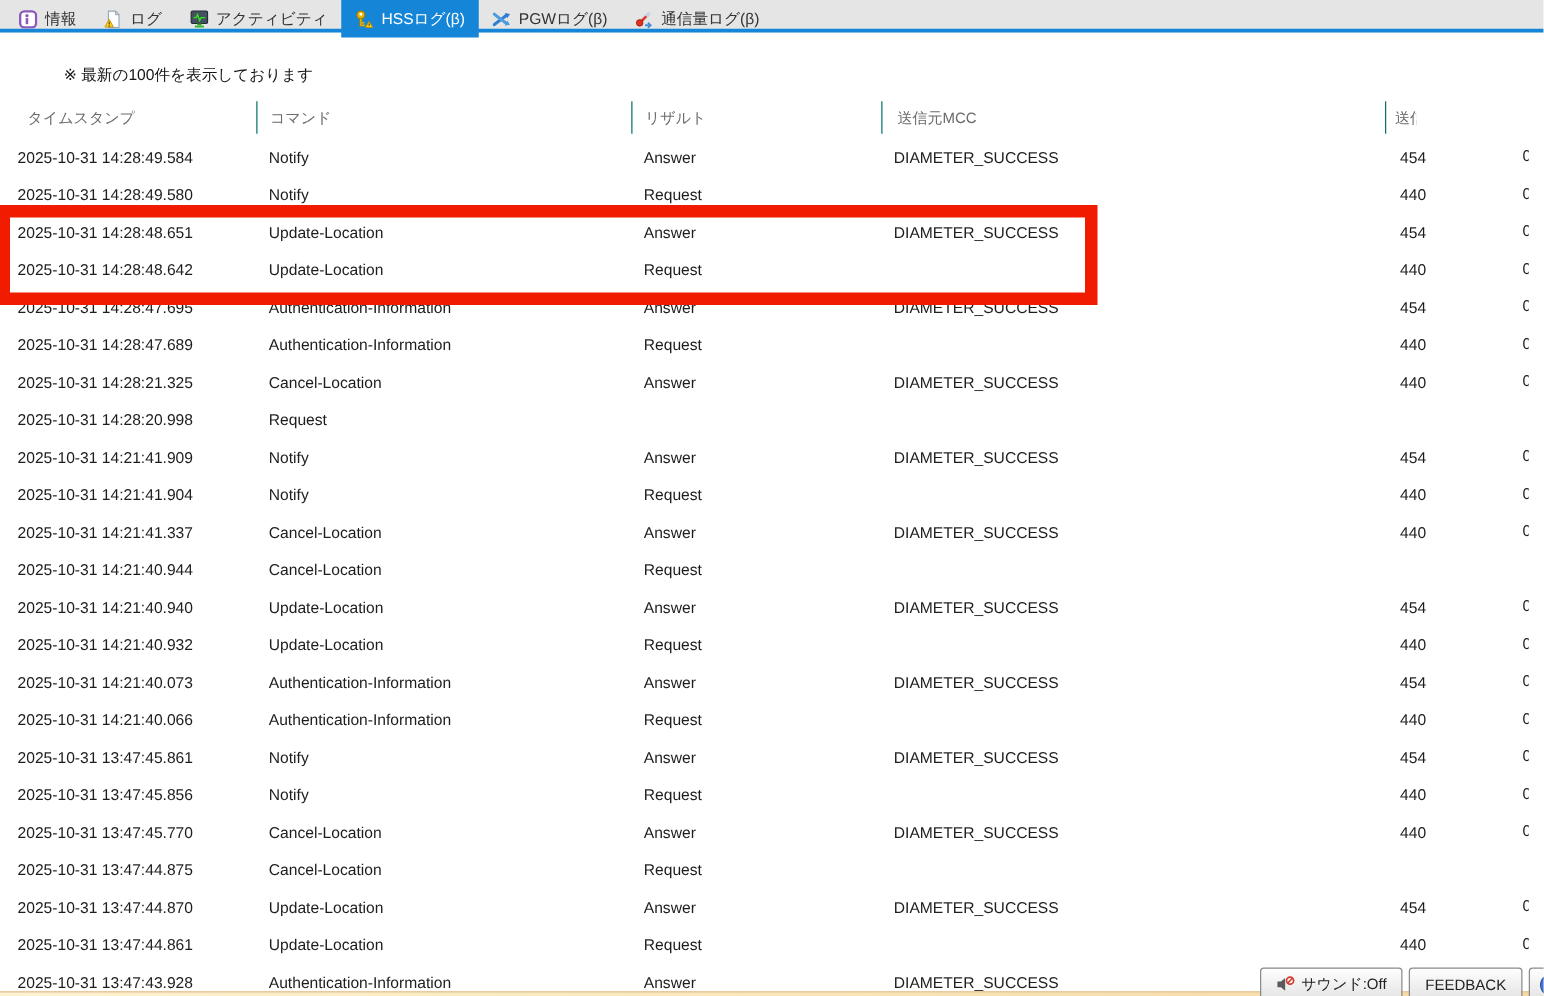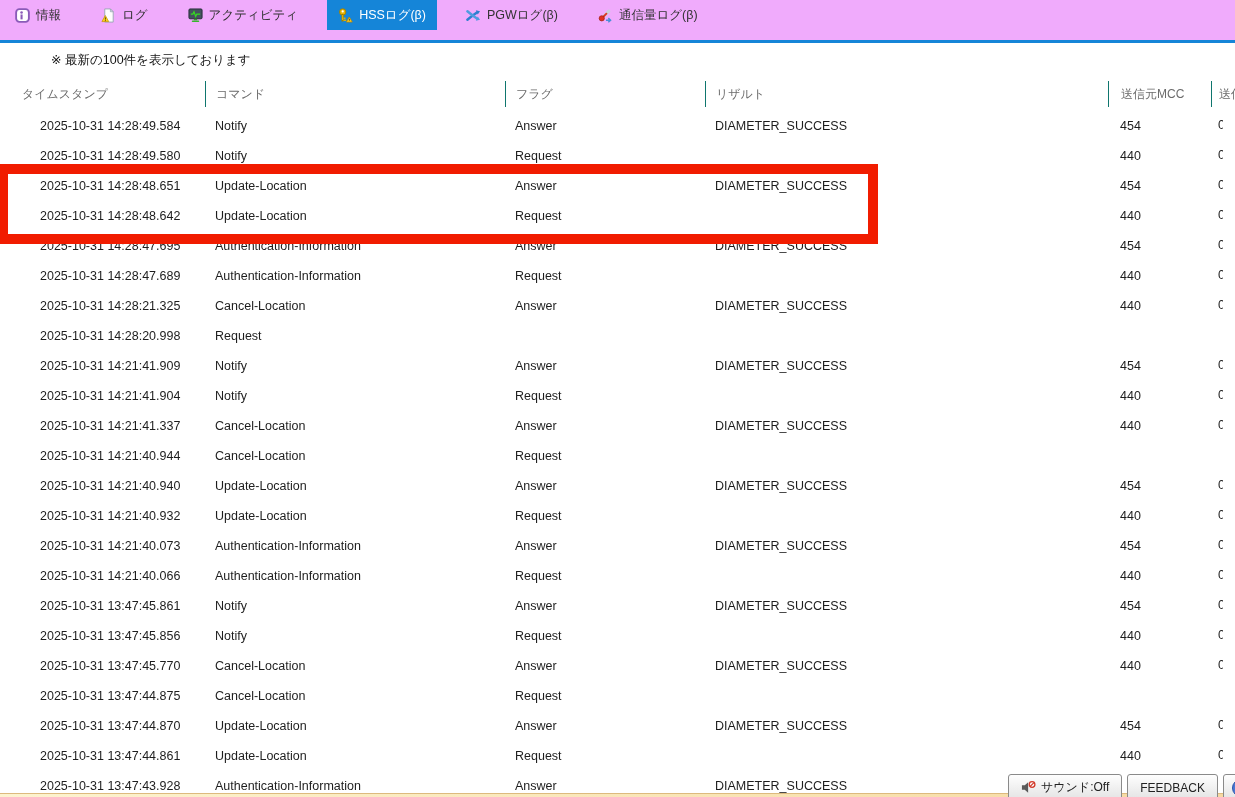--- a/index.html
+++ b/index.html
@@ -1,43 +1,43 @@
 <!DOCTYPE html>
 <html><head>
 <meta charset="utf-8">
 <style>
   * { margin:0; padding:0; box-sizing:border-box; }
   html,body { width:1235px; height:797px; overflow:hidden; background:#fff;
     font-family:"Liberation Sans","DejaVu Sans",sans-serif; }
   #app { position:relative; width:1235px; height:797px; background:#fff; overflow:hidden; }
 
   
-  .tabbar { position:absolute; top:0; left:0; width:1235px; height:43px;
-    border-bottom:3px solid #1585d8; background:#f0abfc; display:flex; align-items:stretch; padding-left:4px;gap:18px; }
+  .tabbar { position:absolute; top:0; left:0; width:1235px; height:26px;
+    border-bottom:3px solid #1585d8; background:#e5e5e5; display:flex; align-items:stretch; padding-left:4px; }
   .tab { display:flex; align-items:center; gap:6px; padding:0 11px; height:30px;
     font-size:12.5px; color:#333; cursor:default; white-space:nowrap; }
   .tab.active { background:#1585d8; color:#fff; }
   .tab .ticon { width:15px; height:15px; display:inline-block; flex:none; }
 
   
   .note { position:absolute; top:52px; left:8px; font-size:12.5px; color:#141414;margin-left:43px; }
 
   
   .grid-row { display:grid; grid-template-columns:205px 300px 200px 403px 103px 30px; width:1241px; }
   .thead { position:absolute; top:81px; left:0; height:26px; line-height:26px; color:#6b6b6b; font-size:12px; }
   .thead .cell { border-left:1px solid #0f766e; padding-left:10px; overflow:hidden; white-space:nowrap; }
   .thead .cell:first-child { border-left:none; padding-left:22px; }
   .thead .cell.c-mcc { padding-left:12px; }
   .thead .cell.c-mnc { padding-left:7px; }
   .thead .cell.c-mnc .clip { display:inline-block; width:17px; overflow:hidden; white-space:nowrap; }
 
   .tbody { position:absolute; top:111px; left:0; }
   .trow { height:30px; align-items:center; font-size:12.5px; color:#1d1d1d; }
   .trow .cell { padding-left:10px; overflow:hidden; white-space:nowrap; }
-  .trow .cell:first-child { padding-left:14px;margin-left:26px; }
+  .trow .cell:first-child { padding-left:14px; }
   .trow .cell.c-mcc { padding-left:12px; }
   .trow .cell.c-mnc { padding-left:7px; }
   .trow .cell.c-mnc .clip { display:inline-block; width:5px; overflow:hidden; white-space:nowrap; }
 
   
   .hl-box { position:absolute; left:-2px; top:164px; width:880px; height:80px;
     border:10px solid #f11c00; pointer-events:none; }
 
   
   .edge-strip { position:absolute; left:0; bottom:0; width:1235px; height:4px;
@@ -127,21 +127,20 @@
       </span>
         <span>通信量ログ(β)</span>
     </div>
   </div>
 
   <div class="note">※ 最新の100件を表示しております</div>
 
   <div class="thead grid-row">
     <div class="cell c-ts">タイムスタンプ</div>
     <div class="cell c-cmd">コマンド</div>
-    <div class="cell c-flg">フラグ</div>
     <div class="cell c-res">リザルト</div>
     <div class="cell c-mcc">送信元MCC</div>
     <div class="cell c-mnc"><span class="clip">送信元MNC</span></div>
   </div>
 
   <div class="tbody" id="tbody">
     <div class="trow grid-row">
       <div class="cell c-ts">2025-10-31 14:28:49.584</div>
       <div class="cell c-cmd">Notify</div>
       <div class="cell c-flg">Answer</div>

